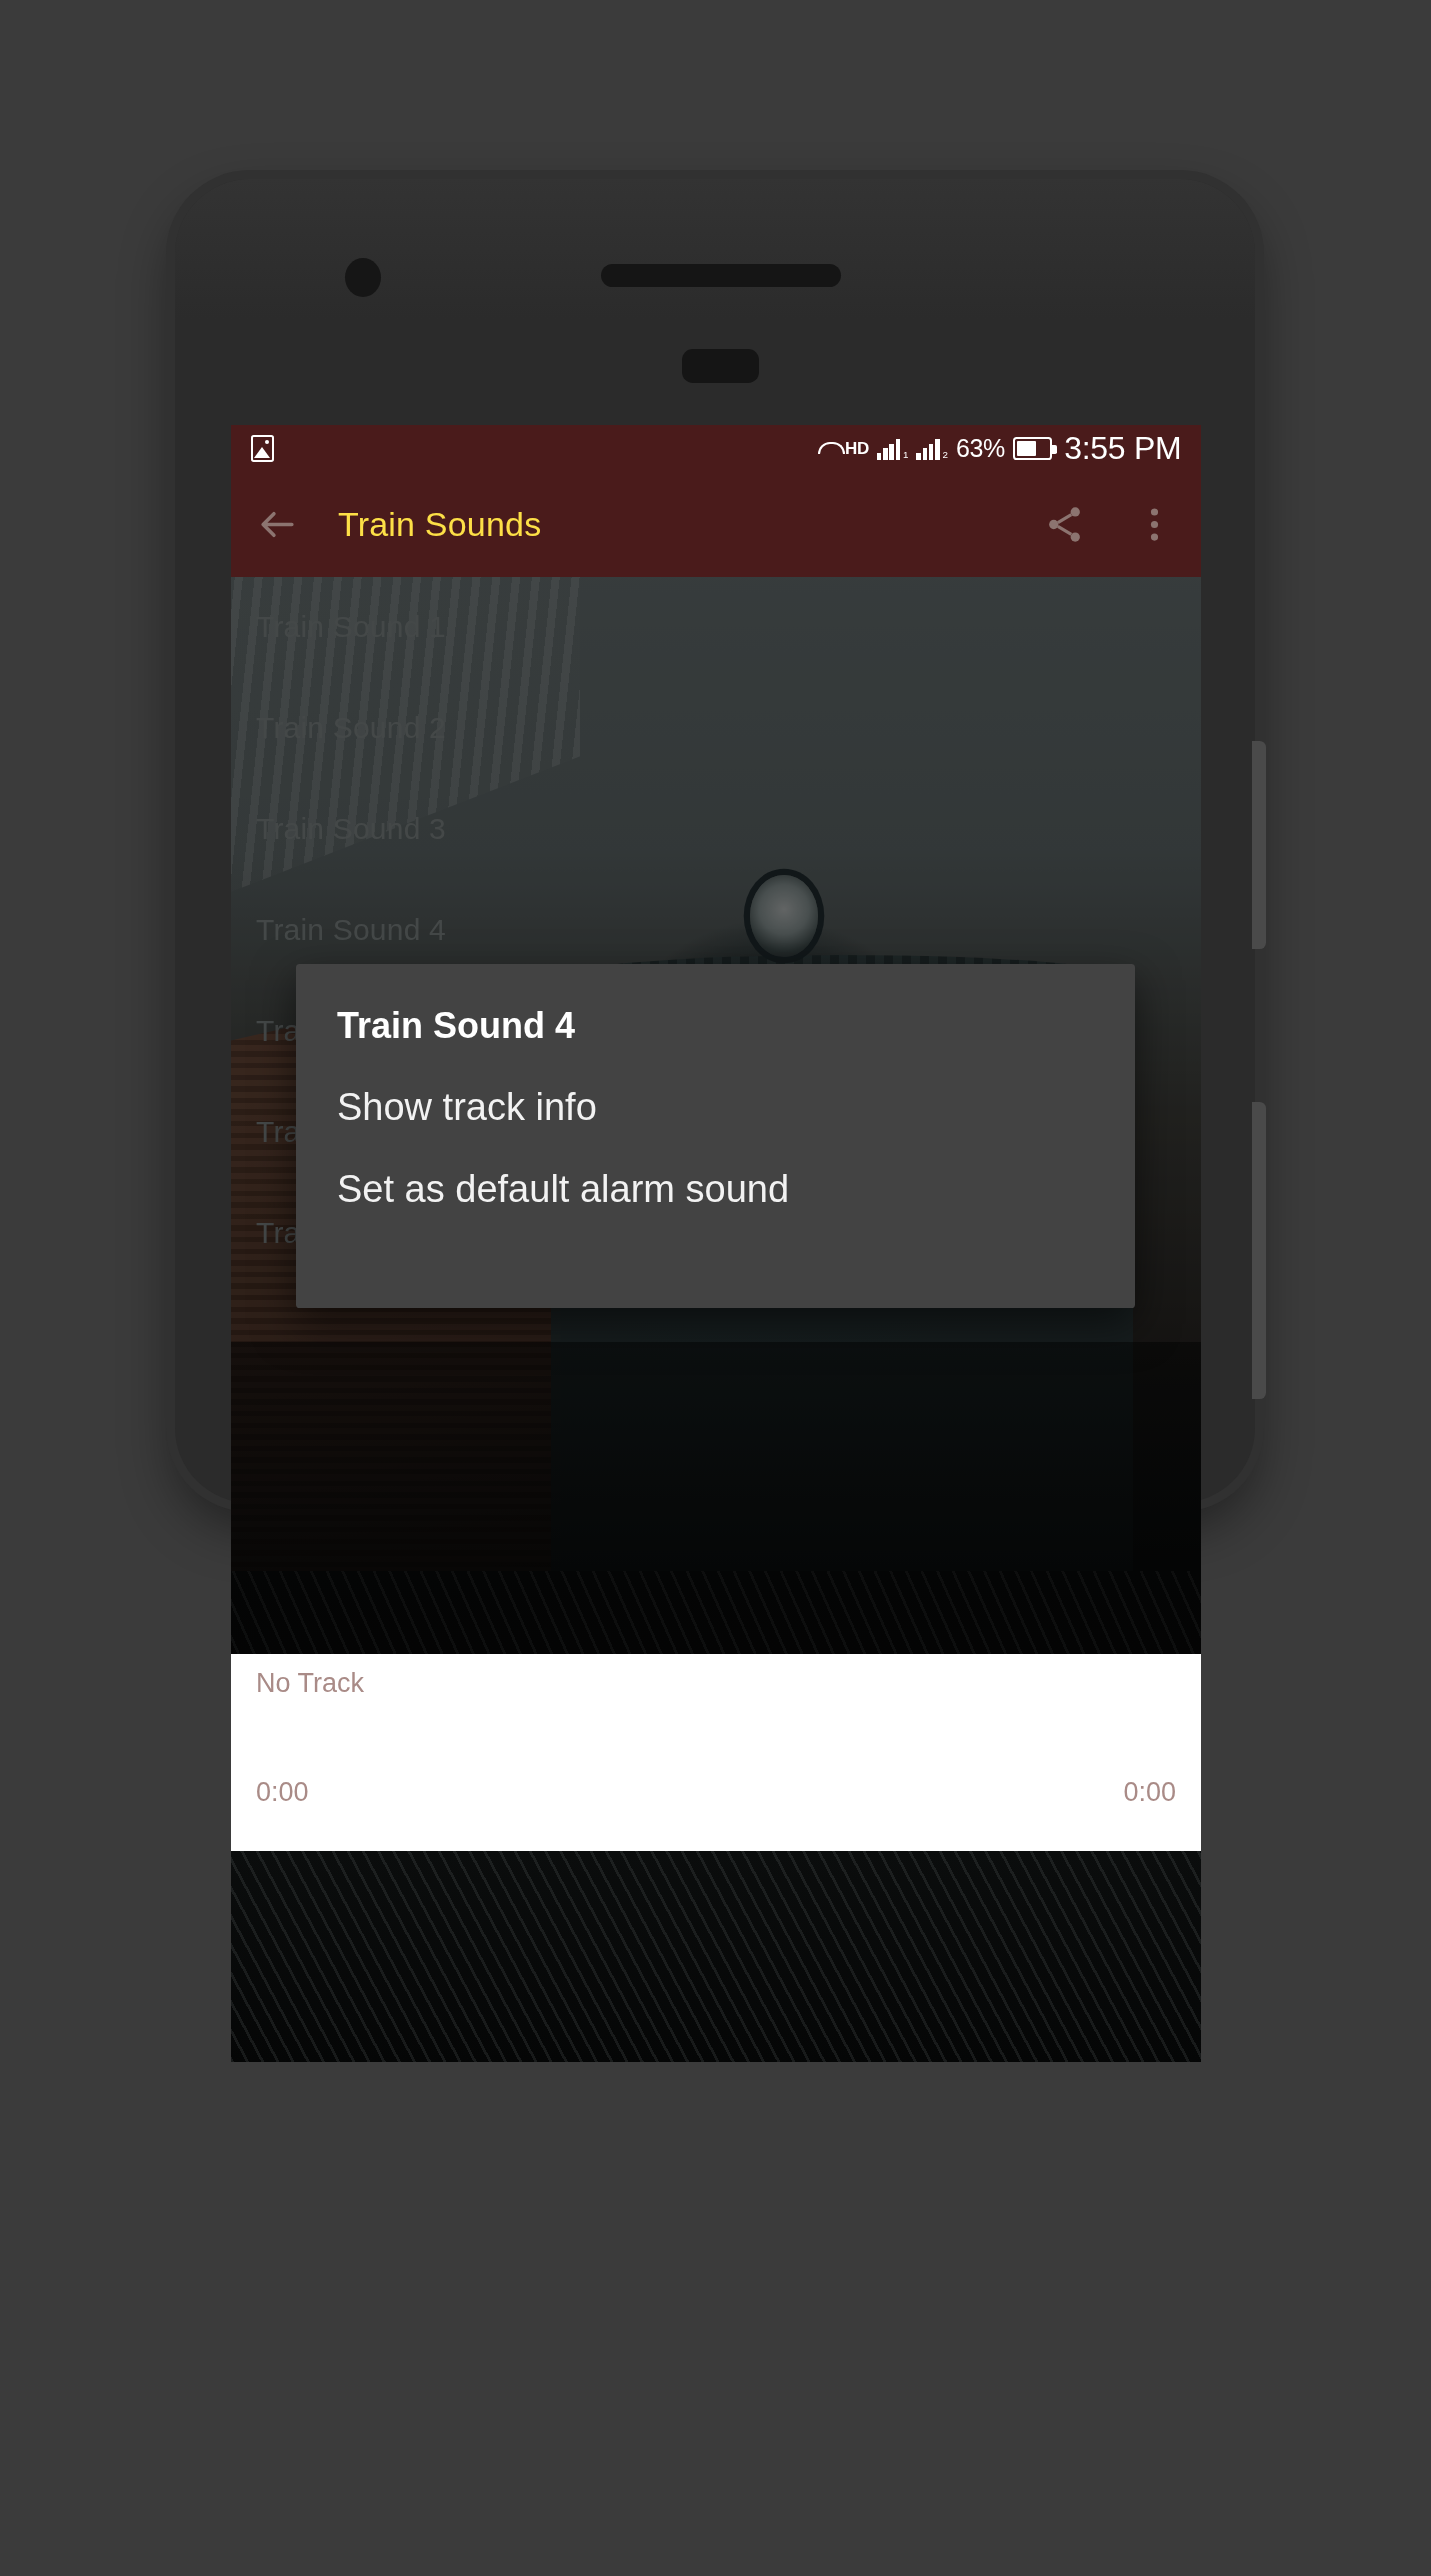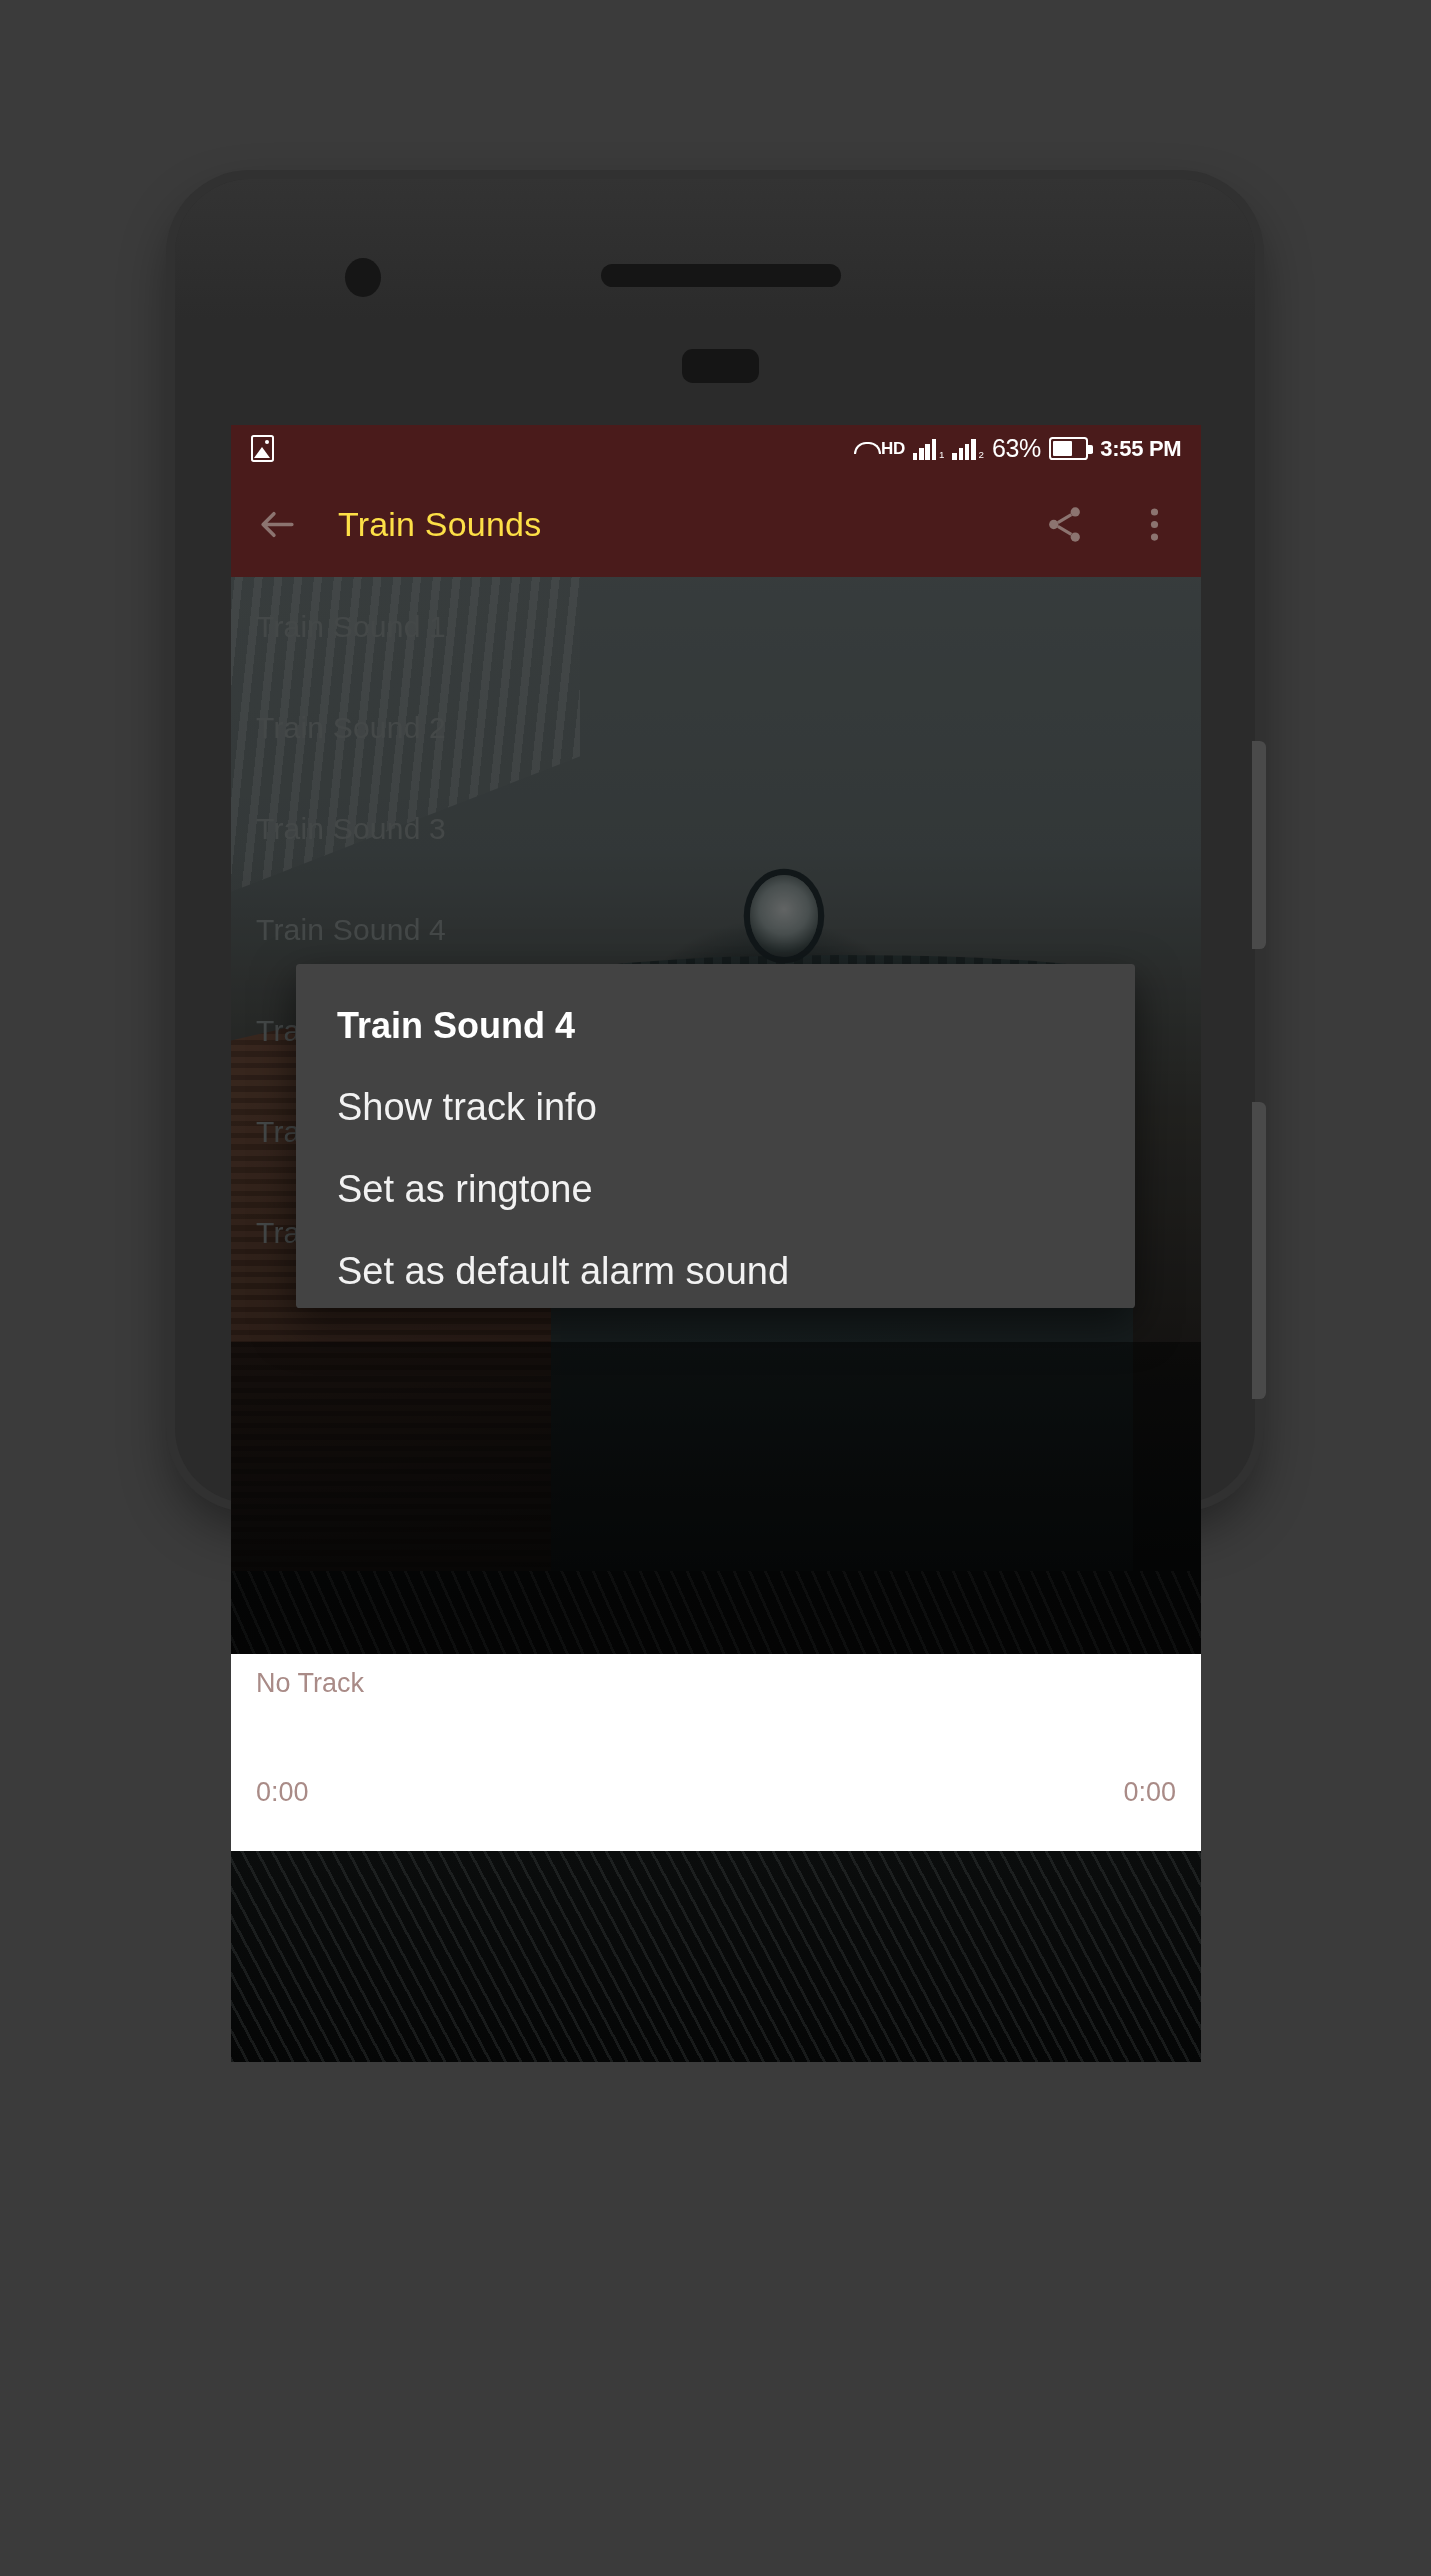--- a/index.html
+++ b/index.html
@@ -156,21 +156,21 @@
   .sb-pct{ font-size:25px; font-weight:500; letter-spacing:-0.4px; }
   .battery{
     width:39px; height:23px; border:2.7px solid #fff; border-radius:3.6px;
     position:relative; display:flex; align-items:center; padding:1.8px;
   }
   .battery::after{
     content:""; position:absolute; right:-7.2px; top:6.3px;
     width:4.5px; height:9px; background:#fff; border-radius:0 1.8px 1.8px 0;
   }
   .battery i{ display:block; height:100%; width:63%; background:#fff; border-radius:0.9px; }
-  .sb-time{ font-size:22px; font-weight:700; margin-left:4.5px; letter-spacing:-0.3px; }
+  .sb-time{ font-size:32px; font-weight:400; margin-left:4.5px; letter-spacing:-0.3px; }
 
   
   .appbar{
     position:absolute; left:0; top:47px; width:100%; height:105px;
     background:#4a1b1b;
     display:flex; align-items:center; padding:0 25px;
   }
   .appbar-title{
     color:#fde047; font-size:34px; font-weight:500; margin-left:39px; letter-spacing:0.2px;
   }
@@ -350,21 +350,20 @@
             <circle cx="12" cy="19" r="2"></circle>
         </svg>
       </div>
     </div>
   </div>
 
   <div class="dialog">
     <div class="dialog-title">Train Sound 4</div>
     <div class="dialog-list">
       <div class="dialog-item">Show track info</div>
-      <div class="dialog-item">Set as ringtone</div>
       <div class="dialog-item">Set as default alarm sound</div>
     </div>
   </div>
 
   <div class="player">
     <div class="player-inner">
       <div class="player-track">No Track</div>
       <div class="controls">
         <div class="ctl">
           <svg width="47" height="47" viewBox="0 0 24 24" fill="none" stroke="#fff" stroke-width="2" stroke-linecap="round" stroke-linejoin="round">

